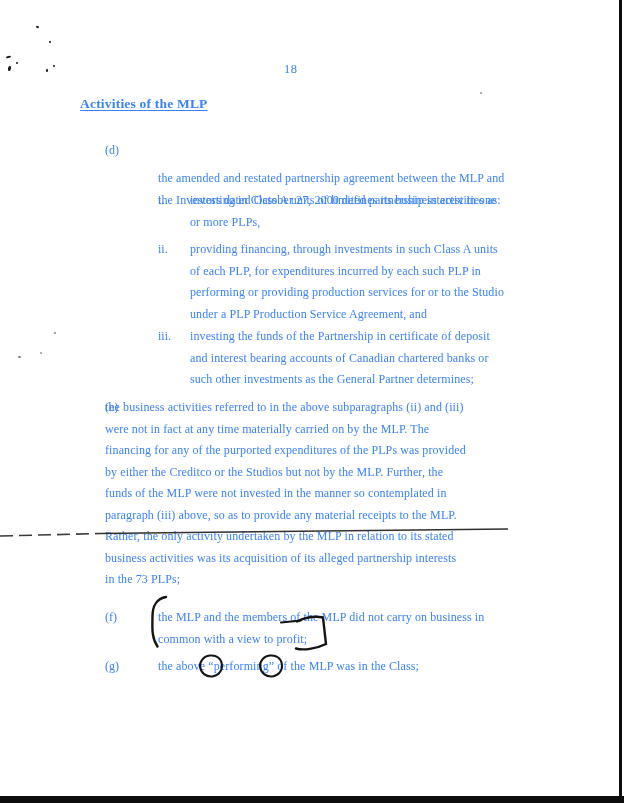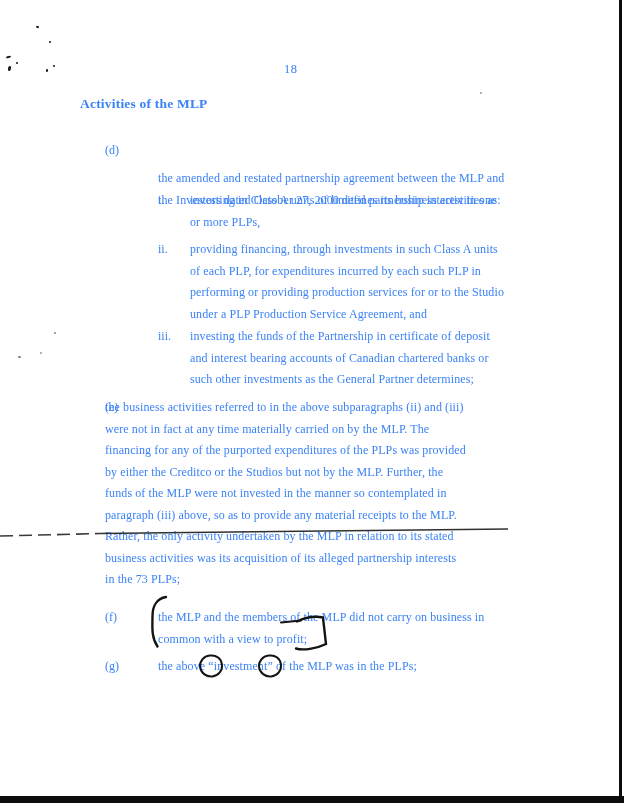--- a/index.html
+++ b/index.html
@@ -11,20 +11,21 @@
     font-family:"Liberation Serif","DejaVu Serif",serif;
     color:#3b82f6;
   }
   .pagenum{
     position:absolute;left:284px;top:62px;
     font-size:12.5px;letter-spacing:.5px;
   }
   .heading{
     position:absolute;left:80px;top:96px;
     font-size:13.5px;font-weight:bold;
+    text-decoration:underline;
     text-underline-offset:2px;
     letter-spacing:.2px;
   }
   .item{position:absolute;font-size:12px;line-height:21.5px;}
   .item .plabel{position:absolute;left:0;top:0;}
   .item .ptext{white-space:pre-line;width:440px;letter-spacing:.1px;}
   
   .pos-d{left:105px;top:140px;}   .pos-d .ptext{margin-left:53px;margin-top:28px;}
   .pos-i{left:158px;top:190px;}   .pos-i .ptext{margin-left:32px;}
   .pos-ii{left:158px;top:239px;}  .pos-ii .ptext{margin-left:32px;}
@@ -96,21 +97,21 @@
   </div>
 
   <div class="item pos-f">
     <span class="plabel">(f)</span>
     <div class="ptext">the MLP and the members of the MLP did not carry on business in
 common with a view to profit;</div>
   </div>
 
   <div class="item pos-g">
     <span class="plabel">(g)</span>
-    <div class="ptext"><span>the above </span><span class="circled">“</span><span>investment</span><span class="circled">”</span><span> of the MLP was in the PLPs;</span></div>
+    <div class="ptext"><span>the above </span><span class="circled">“</span><span>performing</span><span class="circled">”</span><span> of the MLP was in the Class;</span></div>
   </div>
 
   <svg id="marks" width="624" height="803" viewBox="0 0 624 803">
 
     <path d="M0 536 L100 533.5" stroke="#3a3a3a" stroke-width="1.6" fill="none" stroke-dasharray="13 6"></path>
     <path d="M100 533.5 C220 531.5, 360 529.5, 508 529" stroke="#303030" stroke-width="1.6" fill="none"></path>
 
     <path d="M166 597 C157 598.5, 152.5 606, 152.5 616 C152.5 626, 151 637, 157.5 646.5" stroke="#141414" stroke-width="2.4" fill="none" stroke-linecap="round"></path>
 
     <path d="M281 622.5 L301 620.5" stroke="#141414" stroke-width="2" fill="none" stroke-linecap="round"></path>

